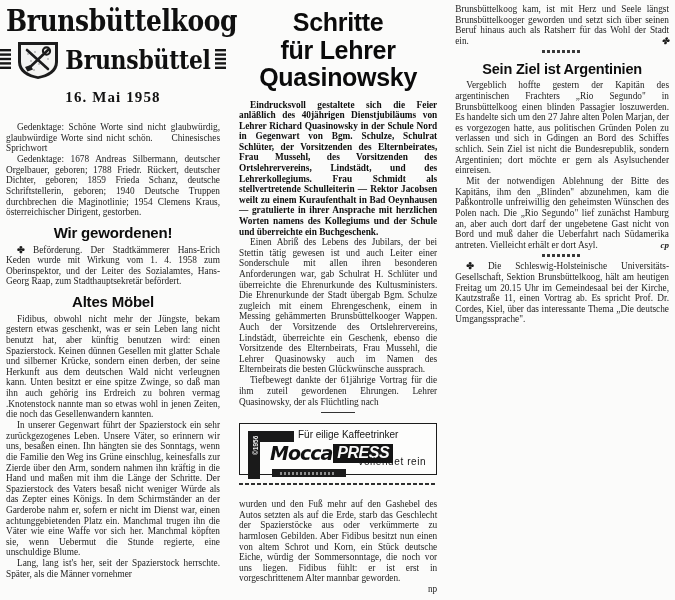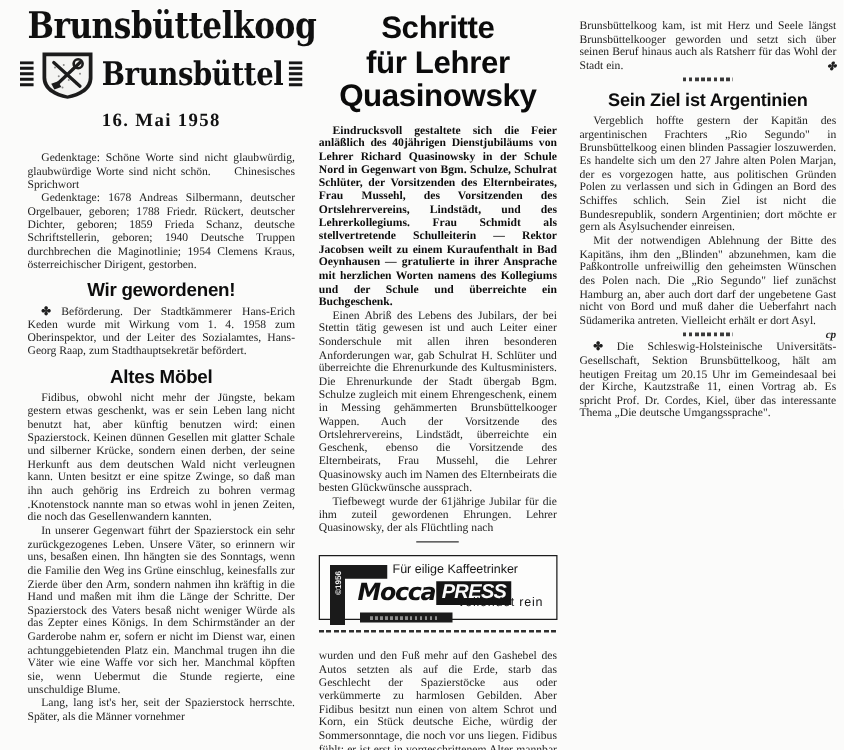--- a/index.html
+++ b/index.html
@@ -14,21 +14,21 @@
     font-family: "Liberation Serif", serif;
     color: #1a1a1a;
     -webkit-font-smoothing: none;
   }
   .page {
     position: relative;
     width: 675px;
     height: 600px;
     background: #fbfbfa;
     box-sizing: border-box;
-    padding: 4px 6px 0 22px;
+    padding: 4px 6px 0 6px;
     display: flex;
     gap: 0;
   }
 
   
   .col {
     box-sizing: border-box;
   }
   .col-left   { width: 224px; padding-right: 10px; }
   .col-mid    { width: 222px; padding: 0 9px; }
@@ -88,21 +88,21 @@
   
   p {
     margin: 0;
     font-size: 9.3px;
     line-height: 10.6px;
     text-align: justify;
     text-indent: 11px;
     color: #1d1d1d;
     hyphens: manual;
   }
-  p.noind { text-indent: 0; margin-top: 12px; }
+  p.noind { text-indent: 0; }
   p + p { margin-top: 0.5px; }
   .b { font-weight: 400; }
   .lead p { font-weight: 700; color: #0d0d0d; }
 
   h2.head {
     font-family: "Liberation Sans", sans-serif;
     font-weight: 700;
     font-size: 15px;
     text-align: center;
     margin: 7px 0 3px 0;
@@ -317,21 +317,21 @@
   <div class="col col-mid">
     <h1 class="mainhead">
       <span>Schritte</span><br>
       <span>für Lehrer Quasinowsky</span>
     </h1>
 
     <div class="lead">
       <p>Eindrucksvoll gestaltete sich die Feier anläßlich des 40jährigen Dienstjubiläums von Lehrer Richard Quasinowsky in der Schule Nord in Gegenwart von Bgm. Schulze, Schulrat Schlüter, der Vorsitzenden des Elternbeirates, Frau Mussehl, des Vorsitzenden des Ortslehrervereins, Lindstädt, und des Lehrerkollegiums. Frau Schmidt als stellvertretende Schulleiterin — Rektor Jacobsen weilt zu einem Kuraufenthalt in Bad Oeynhausen — gratulierte in ihrer Ansprache mit herzlichen Worten namens des Kollegiums und der Schule und überreichte ein Buchgeschenk.</p>
     </div>
     <p>Einen Abriß des Lebens des Jubilars, der bei Stettin tätig gewesen ist und auch Leiter einer Sonderschule mit allen ihren besonderen Anforderungen war, gab Schulrat H. Schlüter und überreichte die Ehrenurkunde des Kultusministers. Die Ehrenurkunde der Stadt übergab Bgm. Schulze zugleich mit einem Ehrengeschenk, einem in Messing gehämmerten Brunsbüttelkooger Wappen. Auch der Vorsitzende des Ortslehrervereins, Lindstädt, überreichte ein Geschenk, ebenso die Vorsitzende des Elternbeirats, Frau Mussehl, die Lehrer Quasinowsky auch im Namen des Elternbeirats die besten Glückwünsche aussprach.</p>
-    <p>Tiefbewegt wurde der 61jährige Jubilar für die ihm zuteil gewordenen Ehrungen. Lehrer Quasinowsky, der als Flüchtling nach</p>
+    <p>Tiefbewegt dankte der 61jährige Vortrag für die ihm zuteil gewordenen Ehrungen. Lehrer Quasinowsky, der als Flüchtling nach</p>
 
     <div class="rule"></div>
 
     <div class="ad">
       <div class="ad-inner">
         <svg class="ad-bracket" viewBox="0 0 46 48">
           <path d="M0 0 H46 V11 H12 V48 H0 Z" fill="#1a1a1a"></path>
         </svg>
         <div class="ad-vert">©1956</div>
         <div class="ad-tag">Für eilige Kaffeetrinker</div>

